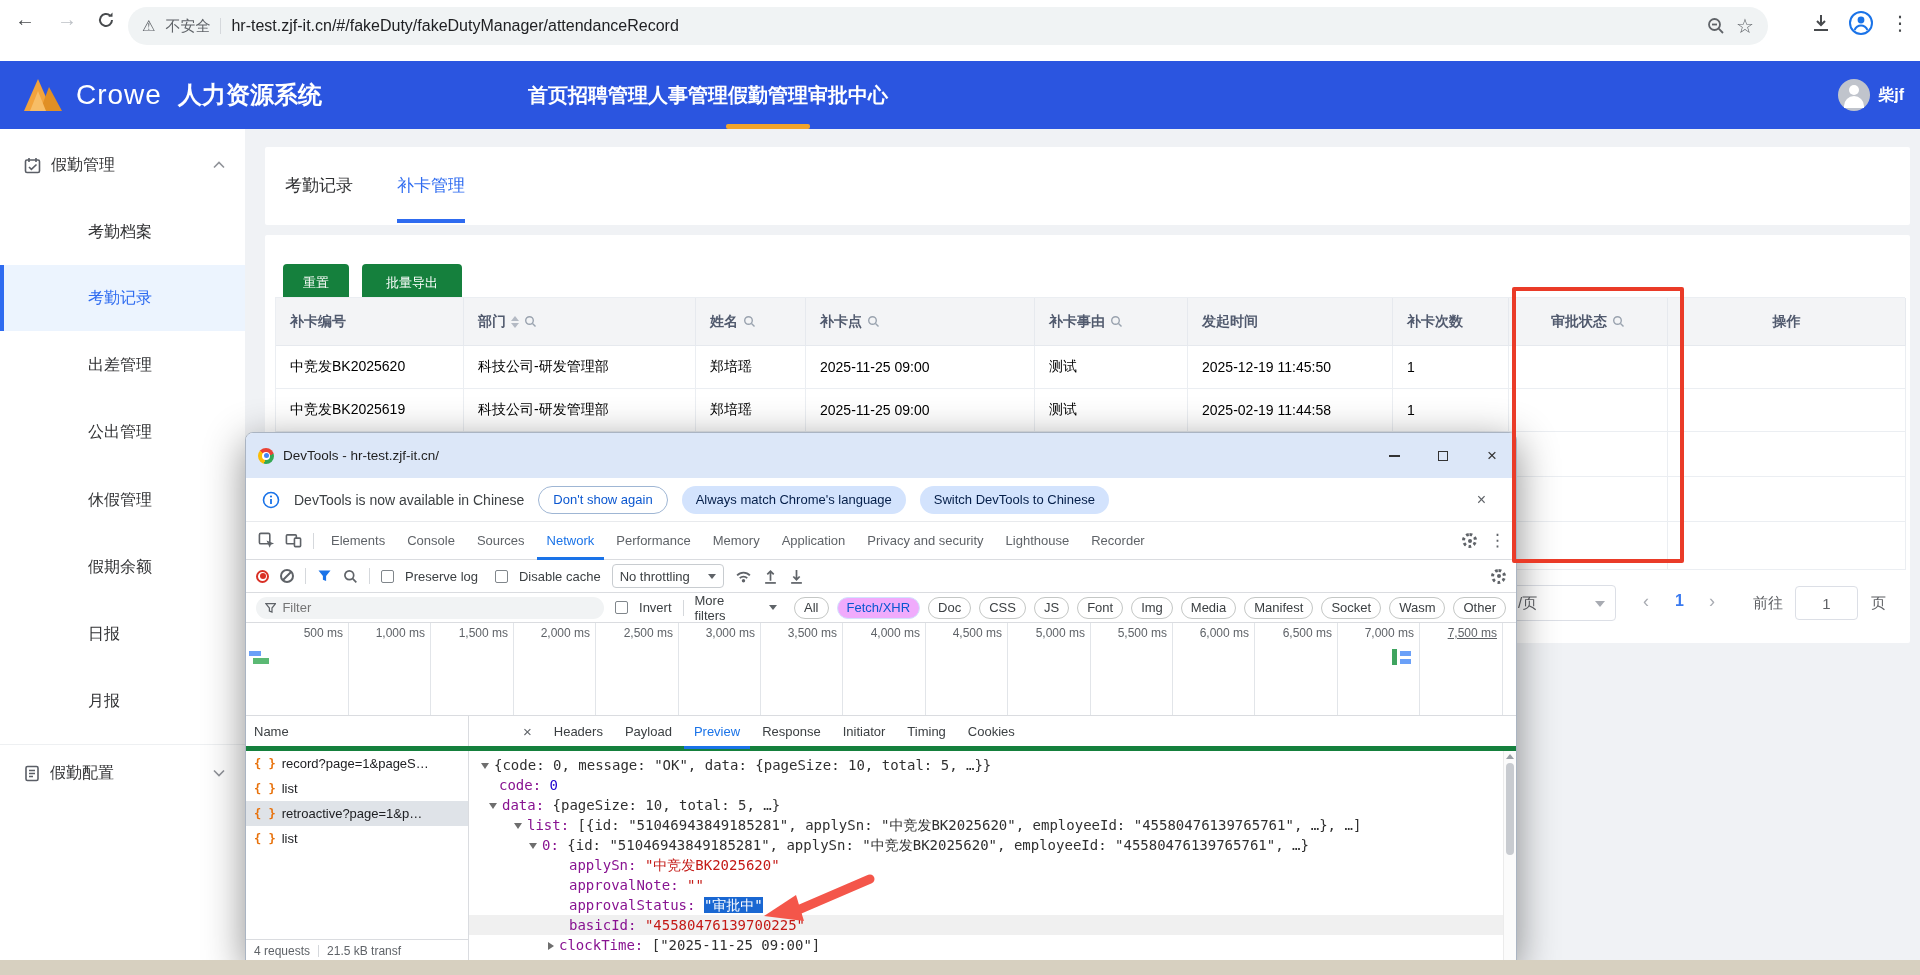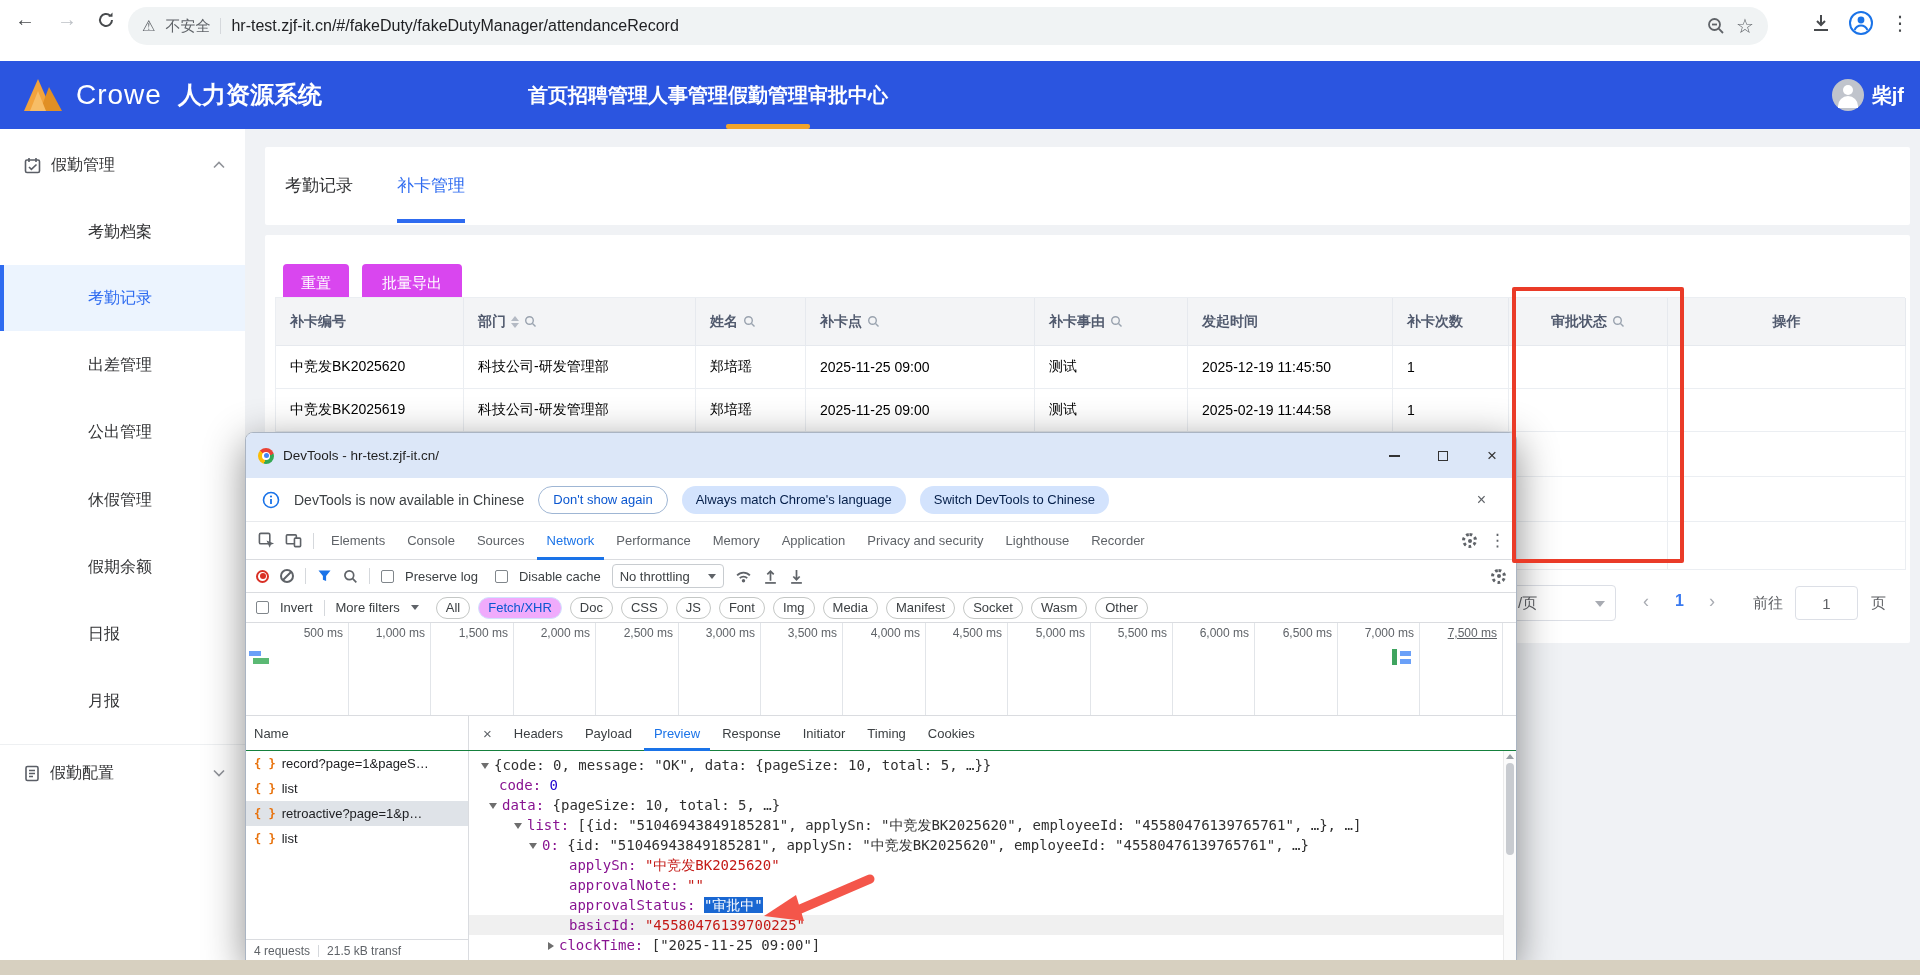--- a/index.html
+++ b/index.html
@@ -18,38 +18,38 @@
   .tr-icons { position:absolute; right:10px; top:10px; display:flex; align-items:center; gap:16px; }
 
   
   #app-header { left:0; top:61px; width:1920px; height:68px; background:#2b55e0; }
   .brand { position:absolute; left:22px; top:0; height:68px; display:flex; align-items:center; gap:12px; }
   .brand-name { color:#fff; font-size:28px; letter-spacing:1px; }
   .brand-sys { color:#fff; font-size:24px; font-weight:bold; margin-left:4px; }
   .topnav { position:absolute; left:528px; top:0; height:68px; display:flex; }
   .topnav .nav-item { color:#fff; font-size:20px; font-weight:bold; height:68px; display:flex; align-items:center; position:relative; cursor:pointer; }
   .topnav .nav-item.active::after { content:""; position:absolute; left:-2px; right:-2px; bottom:0; height:5px; background:#f0a32c; border-radius:2px; }
-  .hdr-user { position:absolute; right:16px; top:0; height:68px; display:flex; align-items:center; gap:8px; color:#fff; font-size:20px; font-weight:bold; }
+  .hdr-user { position:absolute; right:16px; top:0; height:68px; display:flex; align-items:center; gap:8px; color:#fff; font-size:16px; font-weight:bold; }
 
   
   #sidebar { left:0; top:129px; width:245px; height:846px; background:#fff; z-index:2; }
   .side-group { position:absolute; left:0; width:245px; height:52px; display:flex; align-items:center; padding-left:24px; gap:10px; font-size:16px; color:#303133; }
   .side-item { position:absolute; left:0; width:245px; height:66px; line-height:66px; padding-left:88px; font-size:16px; color:#303133; cursor:pointer; }
   .side-item.active { background:#ecf4fe; border-left:4px solid #2e6bf0; padding-left:84px; color:#2e6bf0; }
   .side-chevron { position:absolute; right:20px; }
 
   
   #tab-card { left:265px; top:147px; width:1645px; height:78px; background:#fff; border-radius:2px; z-index:1; }
   .page-tabs { display:flex; gap:44px; padding-left:20px; height:78px; }
   .page-tab { height:76px; display:flex; align-items:center; font-size:17px; color:#303133; position:relative; cursor:pointer; }
   .page-tab.active { color:#2e6bf0; }
   .page-tab.active::after { content:""; position:absolute; left:0; right:0; bottom:0; height:4px; background:#2e6bf0; }
 
   #content-card { left:265px; top:235px; width:1645px; height:408px; background:#fff; border-radius:2px; z-index:1; }
-  .btn { position:absolute; height:38px; background:#d946ef; color:#fff; font-size:15px; border:none; border-radius:4px; cursor:pointer; }
+  .btn { position:absolute; height:38px; background:#15803d; color:#fff; font-size:13px; border:none; border-radius:4px; cursor:pointer; }
 
   
   #grid { position:absolute; left:10px; top:62px; width:1630px; display:grid;
           grid-template-columns:188px 232px 110px 229px 153px 205px 116px 159px 238px;
           grid-template-rows:48px 43px 43px 45px 45px 48px;
           border-top:1px solid #ebeef2; border-left:1px solid #ebeef2; font-size:14px; }
   .th { background:#f3f4f6; color:#515a6e; font-weight:bold; display:flex; align-items:center; padding-left:14px; gap:5px; border-right:1px solid #e6e9ee; border-bottom:1px solid #e6e9ee; }
   .th.c { justify-content:center; padding-left:0; }
   .td { color:#000000; display:flex; align-items:center; padding-left:14px; border-right:1px solid #ebeef2; border-bottom:1px solid #ebeef2; background:#fff; }
   .td.c { justify-content:center; padding-left:0; }
@@ -81,21 +81,21 @@
   .cb { width:13px; height:13px; border:1px solid #80868b; border-radius:2px; background:#fff; flex:none; }
   .throttle { width:112px; height:24px; border:1px solid #c8ccd0; border-radius:4px; display:flex; align-items:center; padding:0 7px; gap:6px; background:#fff; }
   .dt-filterbar { height:30px; display:flex; align-items:center; gap:11px; padding:0 10px; border-bottom:1px solid #dadce0; flex:none; }
   .filter-pill { width:352px; height:22px; background:#f1f3f4; border-radius:12px; display:flex; align-items:center; gap:6px; padding:0 9px; }
   .filter-pill input { border:none; background:transparent; outline:none; font-size:13px; width:100%; color:#202124; }
   .tpill { height:22px; display:flex; align-items:center; padding:0 9px; border:1px solid #c4c7c5; border-radius:12px; color:#3c4043; cursor:pointer; white-space:nowrap; }
   .tpill.sel { background:#f0abfc; border-color:#d3e3fd; color:#0b57d0; }
   .dt-timeline { height:93px; position:relative; border-bottom:1px solid #dadce0; flex:none; }
   .tl-line { position:absolute; top:0; bottom:0; width:1px; background:#e2e5e9; }
   .tl-label { position:absolute; top:3px; width:72px; text-align:right; font-size:12px; color:#5f6368; }
-  .dt-panelhead { height:35px; display:flex; border-bottom:1px solid #15803d; flex:none; }
+  .dt-panelhead { height:35px; display:flex; border-bottom:5px solid #15803d; flex:none;gap:40px; }
   .req-head { width:223px; border-right:1px solid #dadce0; display:flex; align-items:center; padding-left:8px; flex:none; }
   .detail-tabs { display:flex; align-items:center; gap:2px; padding-left:4px; }
   .dtab { padding:0 10px; height:35px; display:flex; align-items:center; color:#3c4043; cursor:pointer; }
   .dtab.active { color:#1a73e8; box-shadow:inset 0 -3px 0 #1a73e8; }
   .dt-body { flex:1; display:flex; min-height:0; }
   .req-list { width:223px; border-right:1px solid #dadce0; position:relative; flex:none; }
   .req-row { height:25px; display:flex; align-items:center; gap:6px; padding-left:8px; font-size:13px; color:#202124; white-space:nowrap; overflow:hidden; }
   .req-row.sel { background:#dfe3e8; }
   .json-ico { color:#e8710a; font-family:"DejaVu Sans Mono",monospace; font-size:12px; font-weight:bold; flex:none; }
   .req-status { position:absolute; left:0; right:0; bottom:0; height:23px; border-top:1px solid #dadce0; display:flex; align-items:center; gap:8px; padding-left:8px; font-size:12px; color:#5f6368; background:#fff; }
@@ -457,20 +457,26 @@
       </svg>
     <svg width="15" height="15" viewBox="0 0 14 14">
         <path d="M7 1v9M4 7l3 3 3-3" fill="none" stroke="#5f6368" stroke-width="1.6"></path>
         <path d="M2 13h10" stroke="#5f6368" stroke-width="1.6"></path>
       </svg>
     <span style="margin-left:auto;"></span>
     <span class="gear"></span>
   </div>
 
   <div class="dt-filterbar">
+    <span class="filter-pill">
+      <svg width="12" height="12" viewBox="0 0 14 14">
+          <path d="M1 1.5h12L8.6 7v5l-3.2-1.3V7z" fill="none" stroke="#5f6368" stroke-width="1.5"></path>
+        </svg>
+      <input placeholder="Filter" style="">
+    </span>
     <span class="cb"></span>
     <span>Invert</span>
     <span class="vdiv"></span>
     <span>More filters</span>
     <span class="caret-dn" style="border-top-color:#5f6368;border-left-width:4px;border-right-width:4px;border-top-width:5px;"></span>
     <span class="flex" style="gap:8px;margin-left:6px;">
       <span class="tpill">All</span>
       <span class="tpill sel">Fetch/XHR</span>
       <span class="tpill">Doc</span>
       <span class="tpill">CSS</span>

